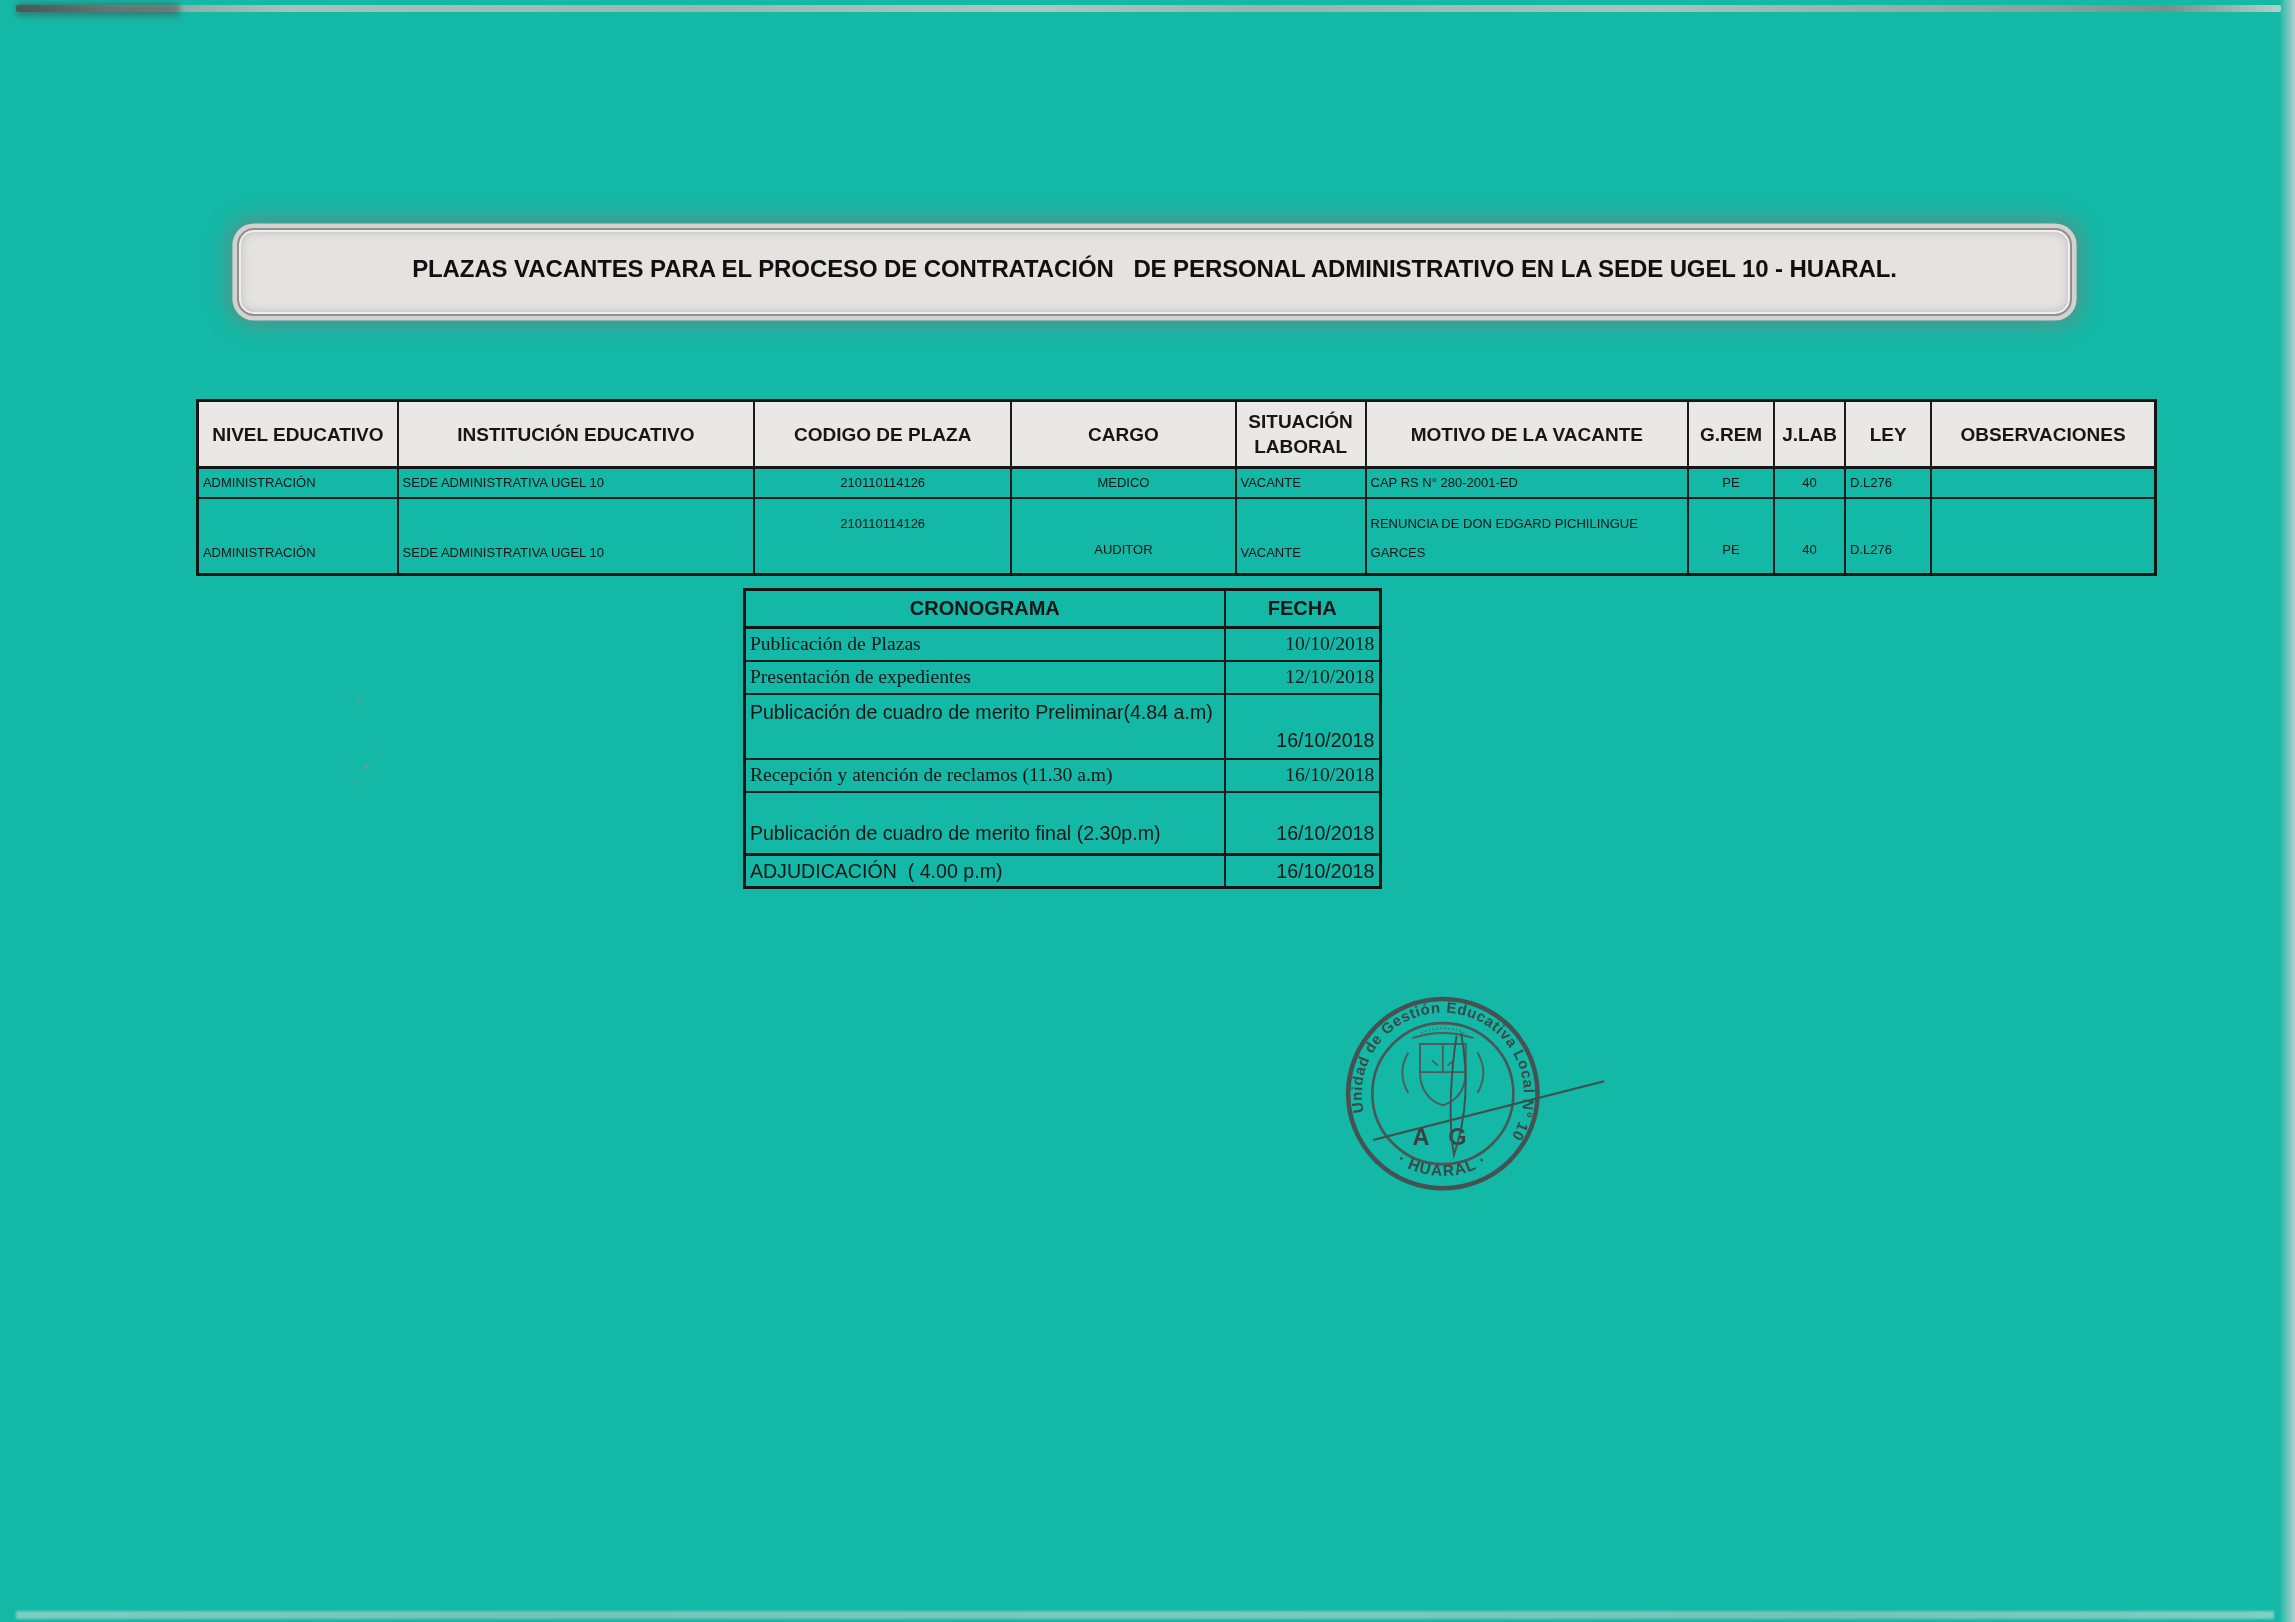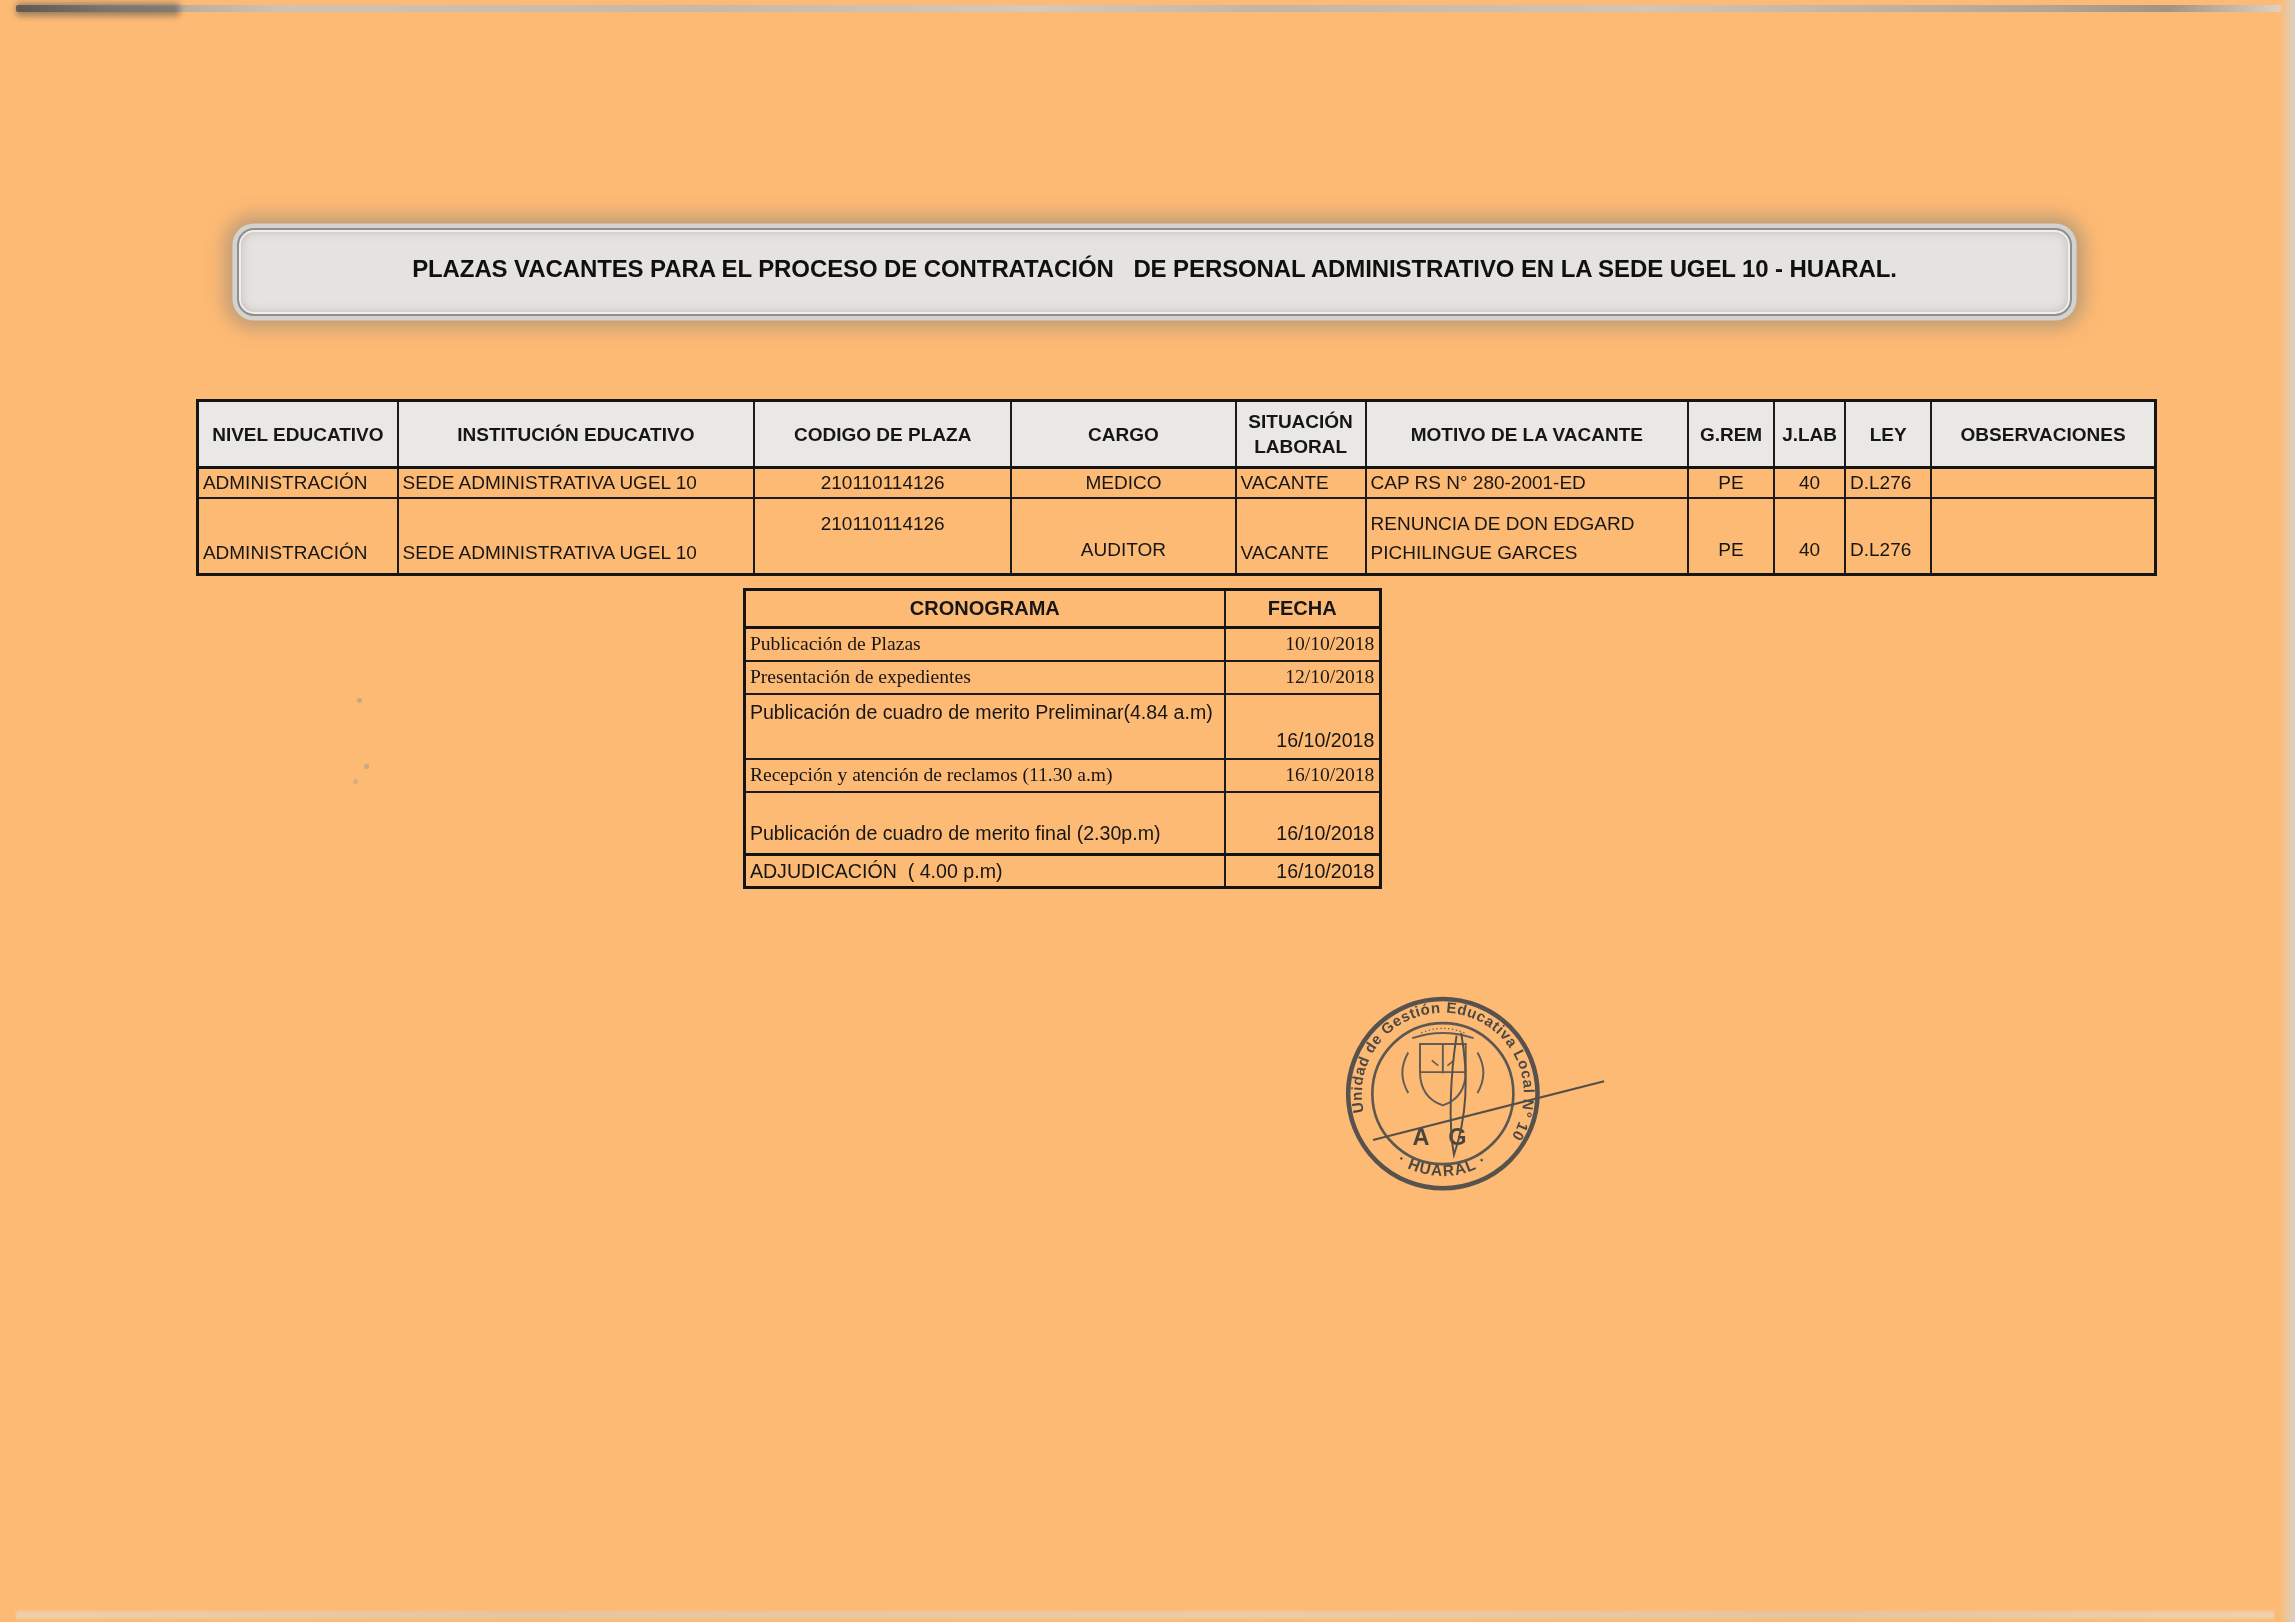--- a/index.html
+++ b/index.html
@@ -1,18 +1,18 @@
 <!DOCTYPE html>
 <html style="font-size:10.5px"><head>
 <meta charset="utf-8">
 <style>
   html,body{margin:0;padding:0;background:#fff;}
   .page{
     position:relative; width:2295px; height:1623px;
-    background:#fdba74; overflow:hidden;
+    background:#14b8a6; overflow:hidden;
     font-family:"Liberation Sans", sans-serif; color:#1a1a1a;
   }
   
   .smudge-top{
     position:absolute; left:16.4px; top:4.6px; width:2265px; height:7.2px; border-radius:2px;
     background:linear-gradient(90deg,#4f4f4f 0%,#9a9a98 4%,#c6c6c4 12%,#b9b9b7 30%,#cdcdcb 45%,#b5b5b3 55%,#c9c9c7 72%,#9f9f9d 90%,#8a8a88 95%,#d8d8d6 100%);
     opacity:.8; filter:blur(0.7px);
   }
   .smudge-top-left{
     position:absolute; left:16.4px; top:3.3px; width:164px; height:13px;
@@ -38,21 +38,21 @@
   }
   .title-text{
     font-weight:bold; font-size:24px; letter-spacing:-0.1px; white-space:pre;
     color:#101010; transform:translateY(-2.6px);
   }
   
   table{border-collapse:collapse; table-layout:fixed; position:absolute; color:#161616;margin-top:35px;}
   td,th{overflow:hidden;}
   
   .vac{left:196px; top:364px; width:1961px; border:3.9px solid #151515;}
-  .vac th,.vac td{border:2px solid #1b1b1b; padding:0 3.9px; font-size:19px;}
+  .vac th,.vac td{border:2px solid #1b1b1b; padding:0 3.9px; font-size:13px;}
   .vac th{
     background:#e9e8e5; font-weight:bold; font-size:19px; text-align:center;
     vertical-align:middle; line-height:25px;
   }
   .vac tr.hrow{height:67px;}
   .vac th{border-bottom:3.3px solid #151515;}
   .vac tr.r1{height:30px;}
   .vac tr.r1 td{border-bottom:2.6px solid #1b1b1b; vertical-align:middle; line-height:23.6px;}
   .vac tr.r2{height:77px;}
   .vac tr.r2 td{vertical-align:bottom; padding-bottom:5.9px; line-height:29px;}

